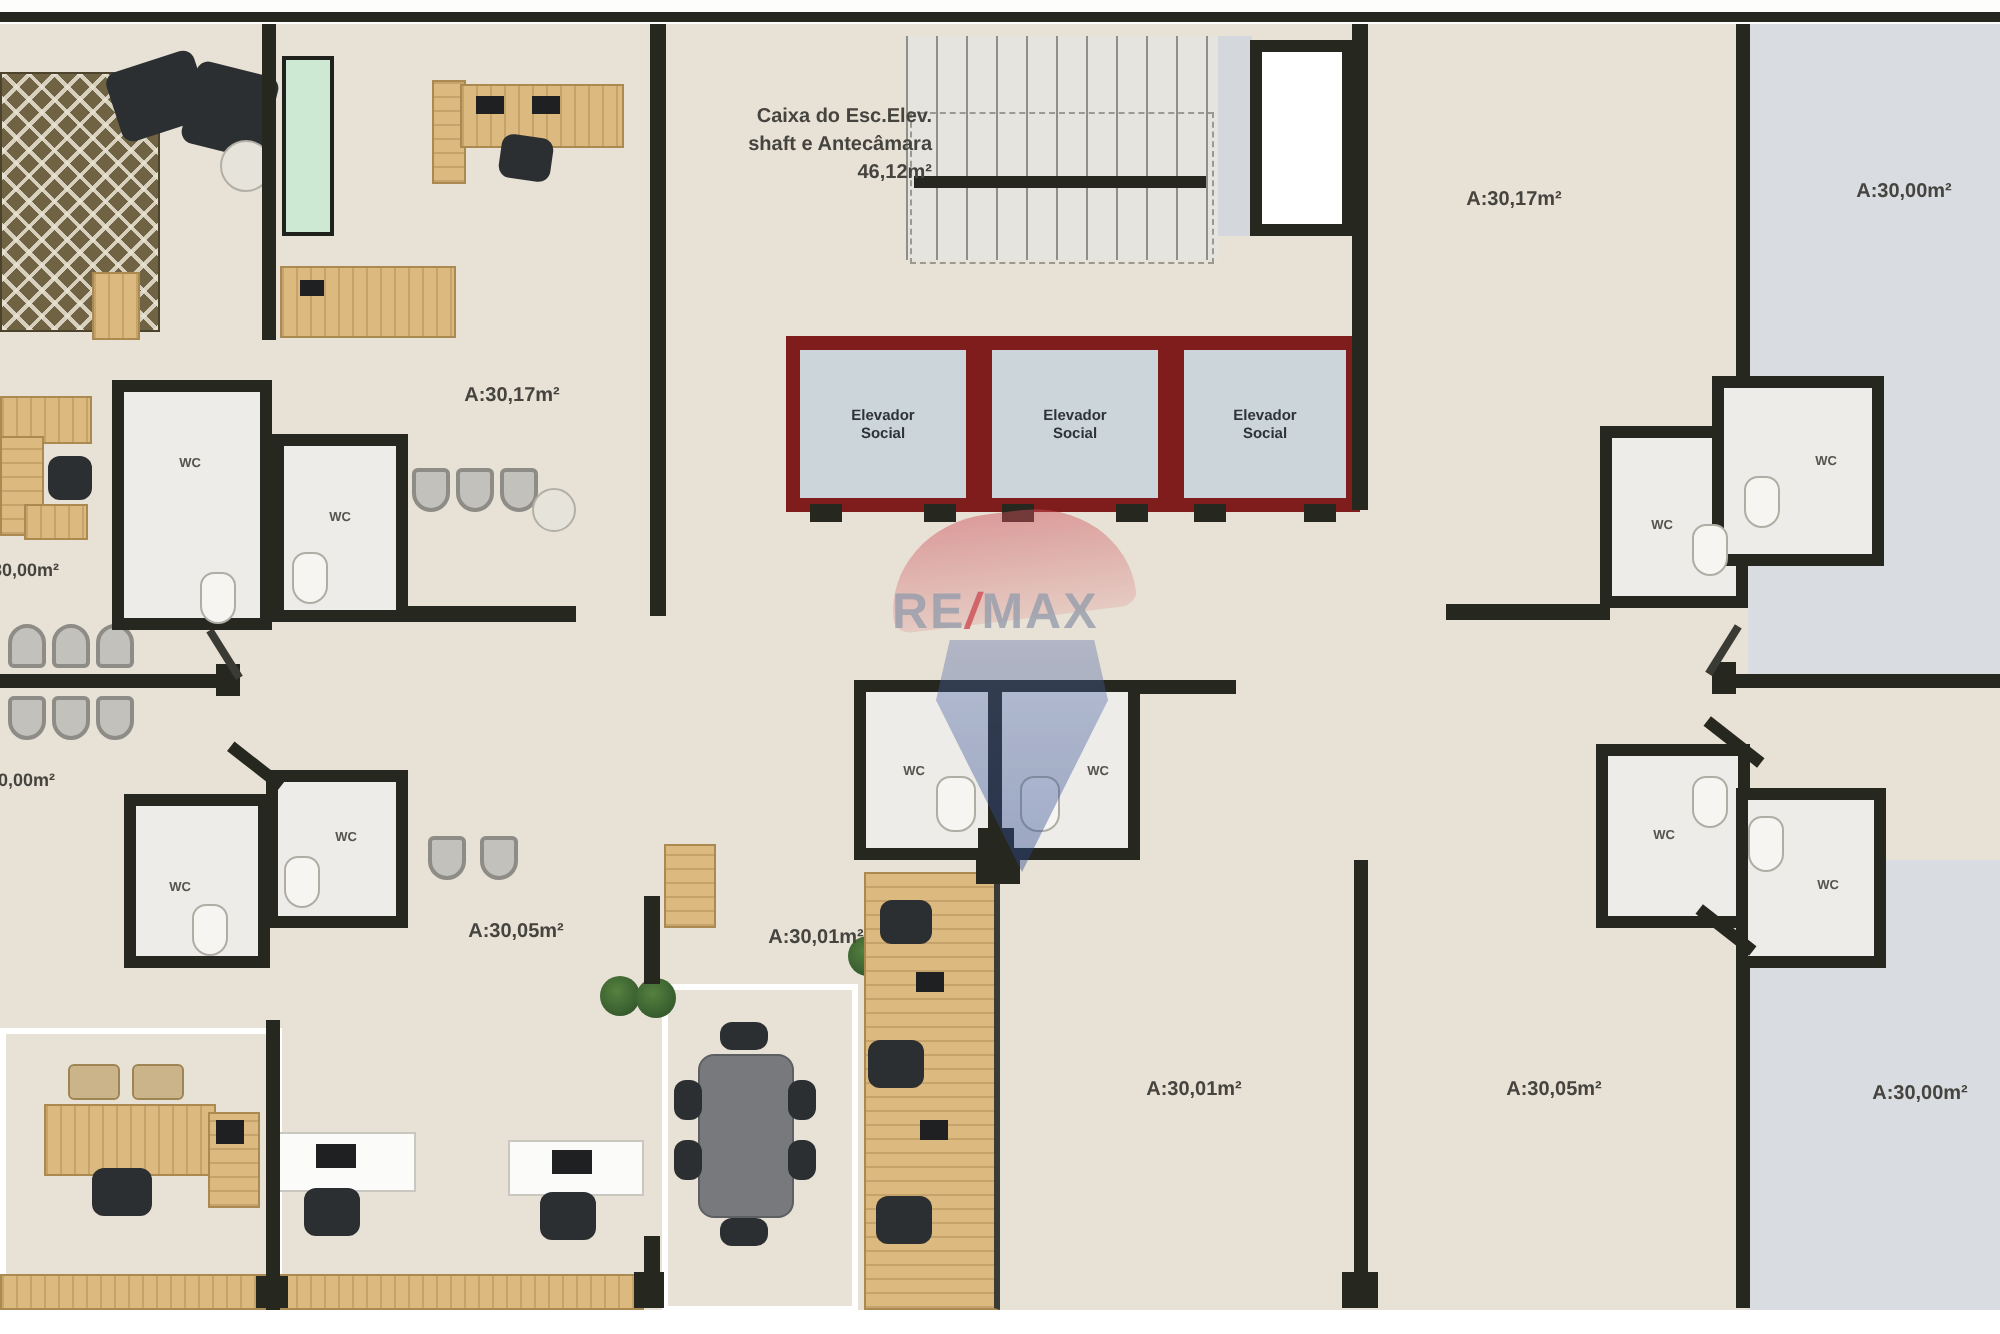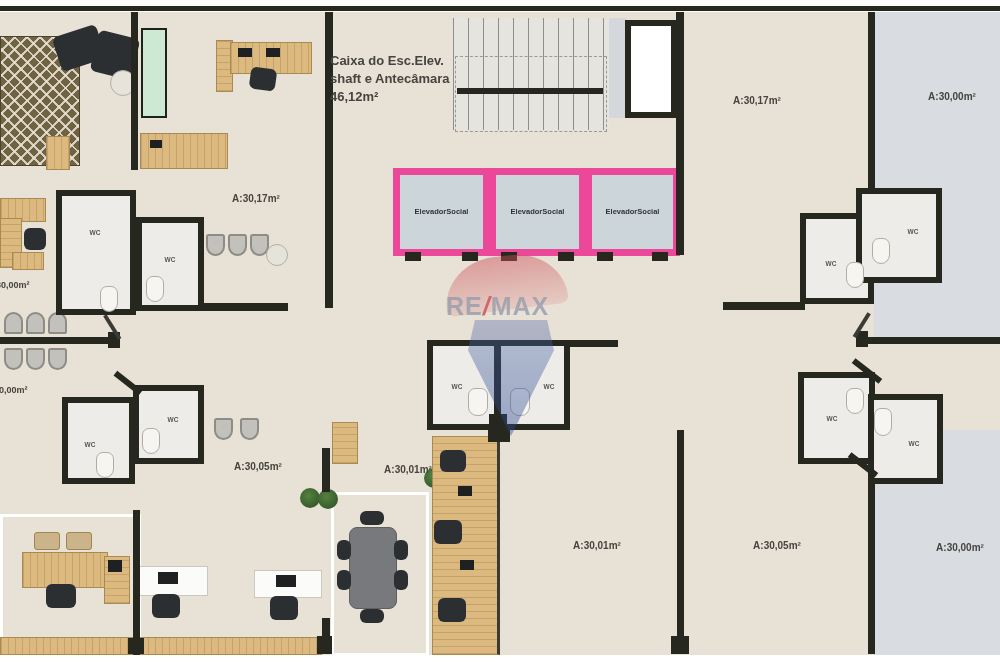--- a/index.html
+++ b/index.html
@@ -4,22 +4,22 @@
 <style>
   html,body{margin:0;padding:0;background:#fff;}
   #plan{position:relative;width:1000px;height:667px;background:#fdfdfc;overflow:hidden;
         font-family:"Liberation Sans", sans-serif;}
   .abs{position:absolute;}
   .floor{background:#e8e1d5;}
   .floor-cool{background:#d9dce1;}
   .w{position:absolute;background:#26271f;}
   .glass{position:absolute;border:3px solid #ffffff;}
   .pod{position:absolute;background:#edece8;border:6px solid #26271f;box-sizing:border-box;}
-  .elev{position:absolute;background:#ccd5da;border:7px solid #ec4899;box-sizing:border-box;
-        display:flex;flex-direction:row;align-items:center;justify-content:center;
+  .elev{position:absolute;background:#ccd5da;border:7px solid #7f1d1d;box-sizing:border-box;
+        display:flex;flex-direction:column;align-items:center;justify-content:center;
         font-size:7.5px;font-weight:bold;color:#2e3338;line-height:1.25;text-align:center;}
   .lbl{position:absolute;transform:translate(-50%,-50%);font-size:10px;font-weight:bold;
        color:#45443f;white-space:nowrap;letter-spacing:0;}
   .wclbl{position:absolute;transform:translate(-50%,-50%);font-size:6.5px;font-weight:bold;
        color:#56554f;}
   .wood{position:absolute;background:#dcb97e;border:1px solid #ab8a52;
         background-image:repeating-linear-gradient(90deg, rgba(90,60,20,.18) 0 1px, transparent 1px 7px);}
   .woodv{position:absolute;background:#dcb97e;border:1px solid #ab8a52;
         background-image:repeating-linear-gradient(0deg, rgba(90,60,20,.18) 0 1px, transparent 1px 7px);}
   .bch{position:absolute;background:#2c2f31;border-radius:6px;}
@@ -201,21 +201,21 @@
   <div class="toi" style="left:846px;top:262px;width:16px;height:24px;"></div>
   <div class="toi" style="left:872px;top:238px;width:16px;height:24px;"></div>
 
   <div class="pod" style="left:798px;top:372px;width:77px;height:92px;"></div>
   <div class="pod" style="left:868px;top:394px;width:75px;height:90px;"></div>
   <div class="w" style="left:850px;top:368px;width:34px;height:6px;transform:rotate(38deg);"></div>
   <div class="w" style="left:846px;top:462px;width:34px;height:6px;transform:rotate(38deg);"></div>
   <div class="toi" style="left:846px;top:388px;width:16px;height:24px;"></div>
   <div class="toi" style="left:874px;top:408px;width:16px;height:26px;"></div>
 
-  <div class="abs" style="left:330px;top:52px;width:136px;text-align:left;font-size:13px;font-weight:bold;color:#45443f;line-height:1.4;">
+  <div class="abs" style="left:330px;top:52px;width:136px;text-align:right;font-size:10px;font-weight:bold;color:#45443f;line-height:1.4;">
     <div>Caixa do Esc.Elev.</div>
     <div>shaft e Antecâmara</div>
     <div>46,12m²</div>
   </div>
 
 
   <div class="lbl" style="left:256px;top:198px;">A:30,17m²</div>
   <div class="lbl" style="left:-4px;top:280px;transform:none;font-size:9px;">30,00m²</div>
   <div class="lbl" style="left:-6px;top:385px;transform:none;font-size:9px;">30,00m²</div>
   <div class="lbl" style="left:258px;top:466px;">A:30,05m²</div>

